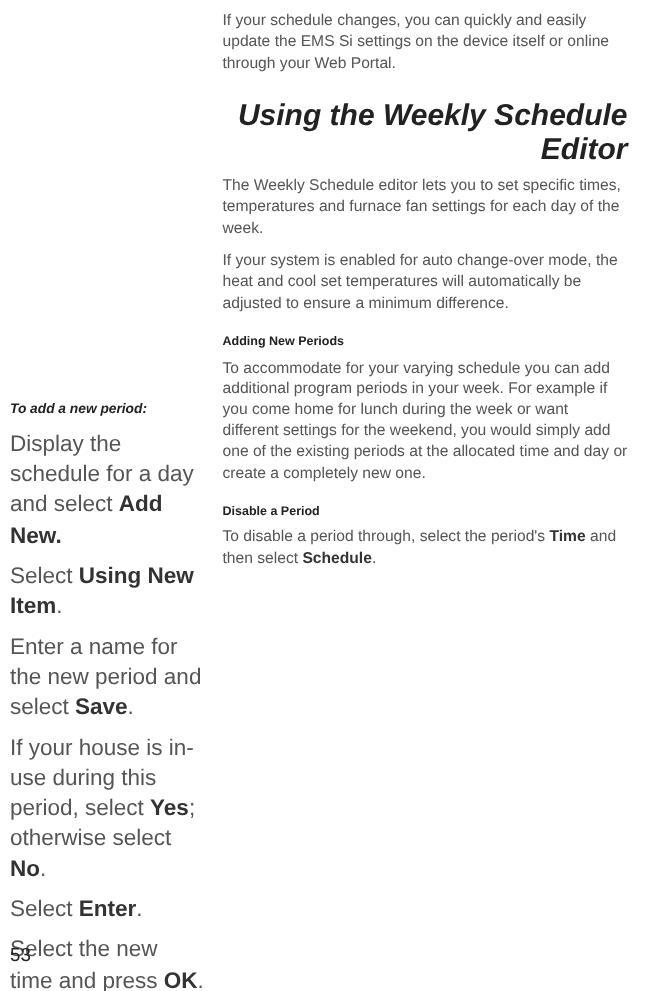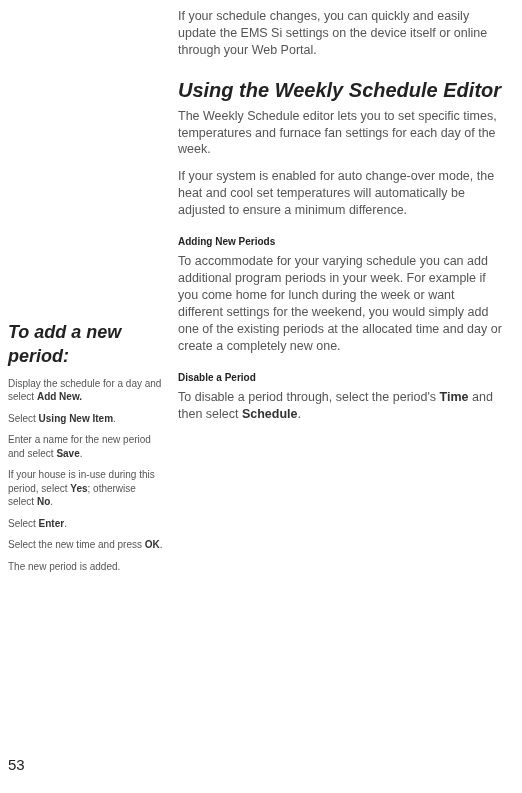--- a/index.html
+++ b/index.html
@@ -34,47 +34,48 @@
       padding-right: 8px;
     }
     .intro-para {
       color: #555;
       margin-bottom: 20px;
     }
     .heading-italic {
       font-family: 'Segoe UI', Arial, sans-serif;
       font-style: italic;
       font-weight: 700;
-      font-size: 20px;
+      font-size: 24px;
       color: #222;
       line-height: 1.15;
       margin-bottom: 6px;
+      text-align: right;
     }
     .body-para {
       color: #555;
       margin-bottom: 10px;
     }
     .subheading {
       font-weight: 700;
       font-size: 10px;
       color: #222;
       margin-top: 16px;
       margin-bottom: 5px;
     }
     .sidebar-title {
       font-weight: 700;
       font-style: italic;
-      font-size: 18px;
+      font-size: 11px;
       color: #222;
       margin-bottom: 8px;
     }
     .sidebar-step {
       color: #555;
       margin-bottom: 8px;
-      font-size: 10px;
+      font-size: 18px;
     }
     strong {
       font-weight: 700;
       color: #333;
     }
     .page-number {
       position: absolute;
       bottom: 18px;
       left: 8px;
       font-size: 15px;

